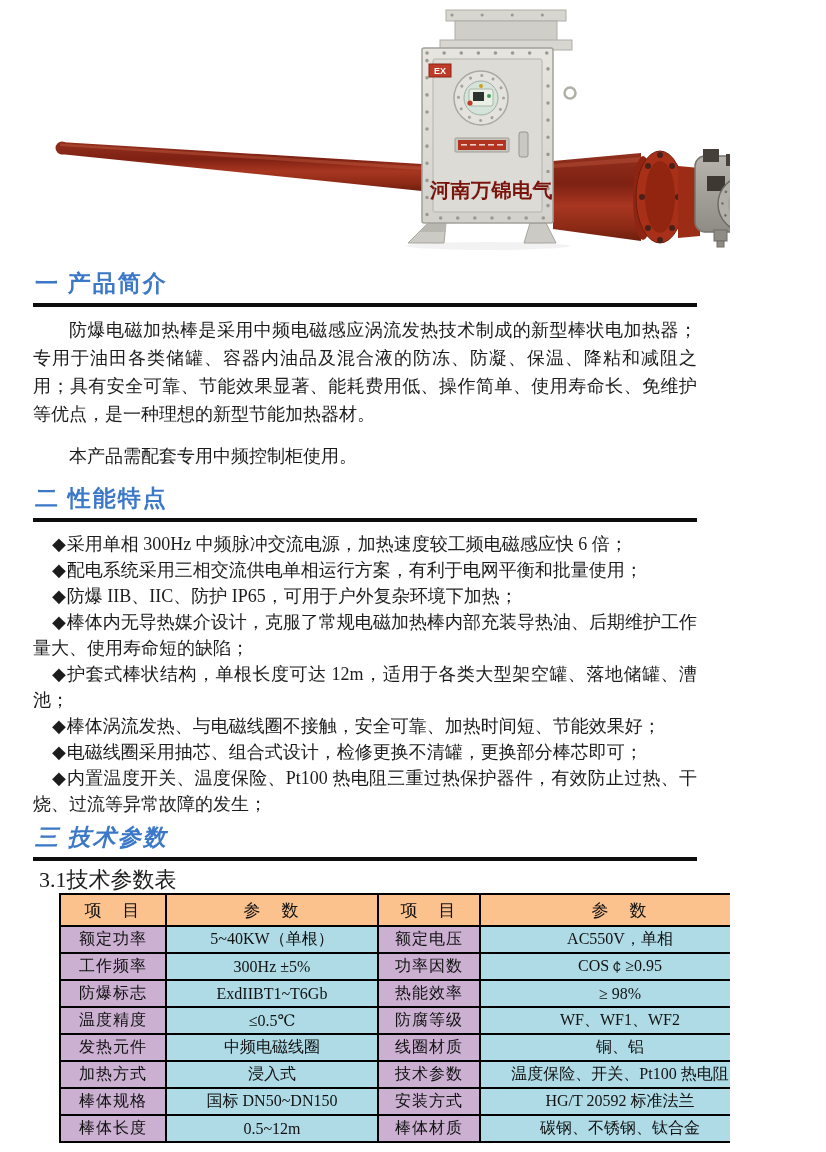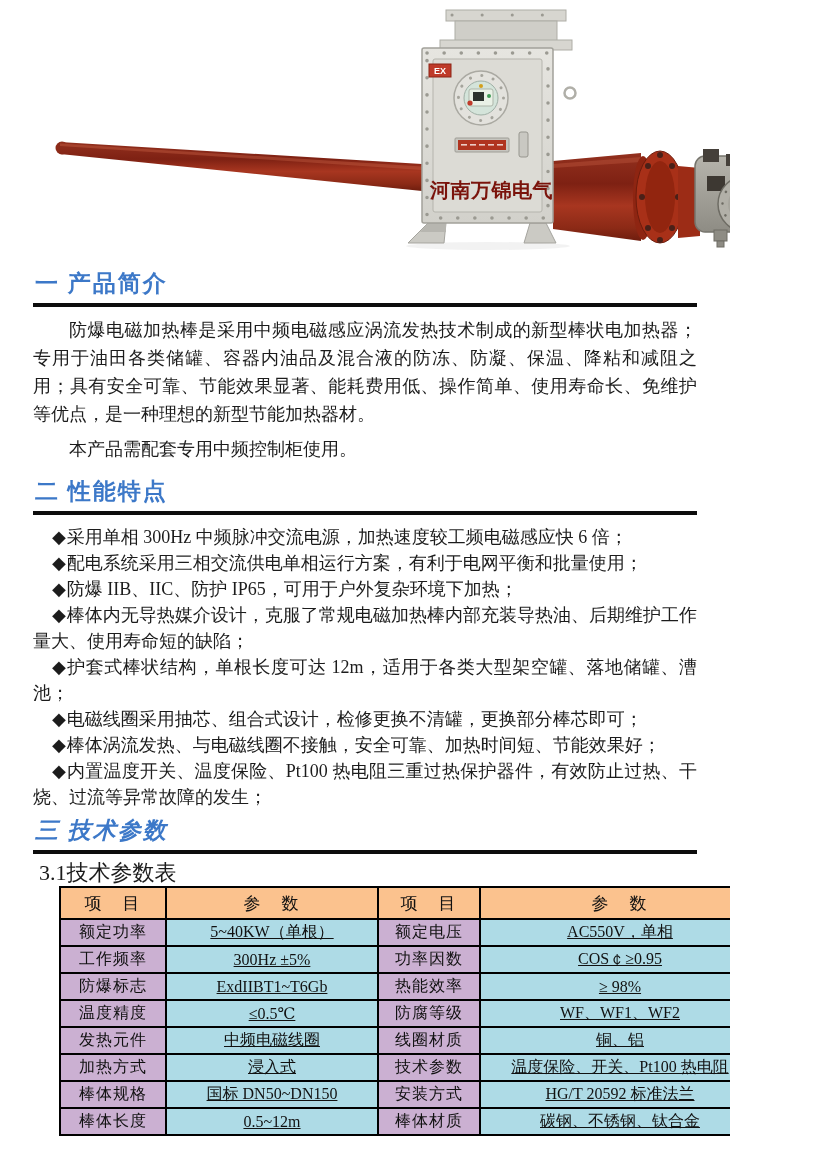--- a/index.html
+++ b/index.html
@@ -10,36 +10,36 @@
   .hero{height:265px;position:relative;}
   .content{padding:0 33px;}
   .sec-h{
     color:#3c78c8;font-size:23px;font-weight:bold;letter-spacing:2px;
     margin:6px 0 6px 2px;line-height:26px;
   }
   .sec-h.mt2{margin-top:16px;}
   .sec-h.mt3{margin-top:8px;font-style:italic;}
   .rule{height:4px;background:#0d0d0d;margin:0 0 9px 0;}
   .para{font-size:18px;line-height:28px;text-align:justify;text-indent:2em;margin:0;}
-  .para + .para{margin-top:7px;}
+  .para + .para{margin-top:14px;}
   .bullets{margin:0;}
   .bullet{font-size:18px;line-height:26px;text-align:justify;text-indent:1.05em;margin:0;}
   .dia{margin-right:1px;}
   .subhead{font-size:22px;line-height:20px;margin:3px 0 3px 6px;}
   table.spec{
     border-collapse:collapse;table-layout:fixed;width:700px;margin-left:26px;
     font-size:16px;color:#111;
   }
   table.spec th,table.spec td{
     border:2px solid #000;text-align:center;padding:0 8px;font-weight:normal;
     overflow:hidden;white-space:nowrap;
   }
   table.spec th{background:#fbc28e;height:30px;letter-spacing:2px;font-size:17px;}
   table.spec td.lbl{background:#cbb0d2;height:25px;letter-spacing:1px;}
-  table.spec td.val{background:#aedbe6;height:25px;text-decoration:underline;}
+  table.spec td.val{background:#aedbe6;height:25px;}
   .wmark{font-family:"Liberation Sans","DejaVu Sans",sans-serif;font-weight:bold;}
   .exlbl{font-family:"Liberation Sans","DejaVu Sans",sans-serif;font-weight:bold;}
 </style>
 </head>
 <body>
 
 <div class="page">
 
   <div class="hero">
     <svg width="826" height="265" viewBox="0 0 826 265">
@@ -162,22 +162,22 @@
 
     <section>
       <h2 class="sec-h mt2">二 性能特点</h2>
       <div class="rule"></div>
       <div class="bullets">
         <p class="bullet"><span class="dia">◆</span><span>采用单相 300Hz 中频脉冲交流电源，加热速度较工频电磁感应快 6 倍；</span></p>
         <p class="bullet"><span class="dia">◆</span><span>配电系统采用三相交流供电单相运行方案，有利于电网平衡和批量使用；</span></p>
         <p class="bullet"><span class="dia">◆</span><span>防爆 IIB、IIC、防护 IP65，可用于户外复杂环境下加热；</span></p>
         <p class="bullet"><span class="dia">◆</span><span>棒体内无导热媒介设计，克服了常规电磁加热棒内部充装导热油、后期维护工作量大、使用寿命短的缺陷；</span></p>
         <p class="bullet"><span class="dia">◆</span><span>护套式棒状结构，单根长度可达 12m，适用于各类大型架空罐、落地储罐、漕池；</span></p>
+        <p class="bullet"><span class="dia">◆</span><span>棒体涡流发热、与电磁线圈不接触，安全可靠、加热时间短、节能效果好；</span></p>
         <p class="bullet"><span class="dia">◆</span><span>电磁线圈采用抽芯、组合式设计，检修更换不清罐，更换部分棒芯即可；</span></p>
-        <p class="bullet"><span class="dia">◆</span><span>棒体涡流发热、与电磁线圈不接触，安全可靠、加热时间短、节能效果好；</span></p>
         <p class="bullet"><span class="dia">◆</span><span>内置温度开关、温度保险、Pt100 热电阻三重过热保护器件，有效防止过热、干烧、过流等异常故障的发生；</span></p>
       </div>
     </section>
 
     <section>
       <h2 class="sec-h mt3">三 技术参数</h2>
       <div class="rule"></div>
       <p class="subhead">3.1技术参数表</p>
 
       <table class="spec">

